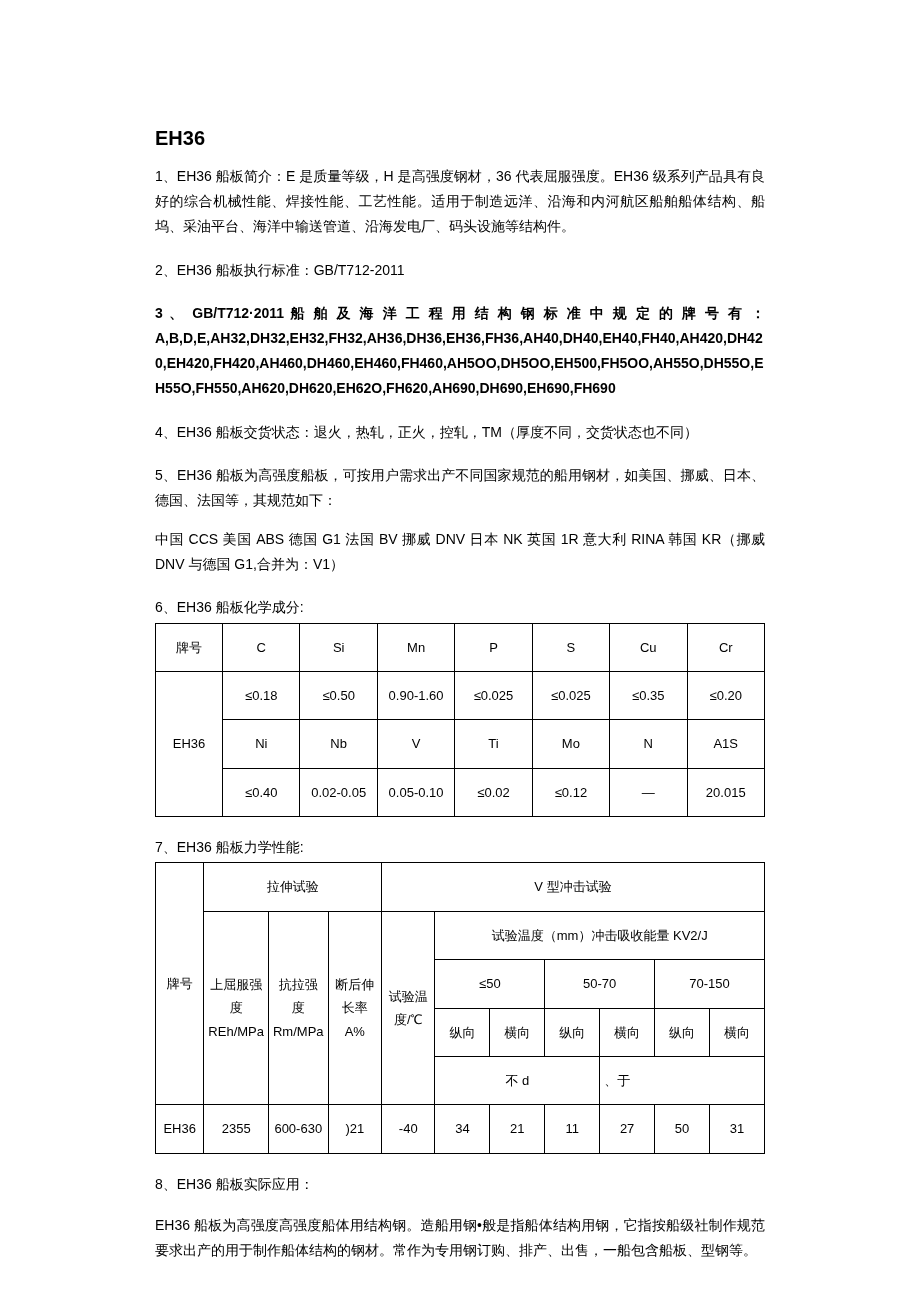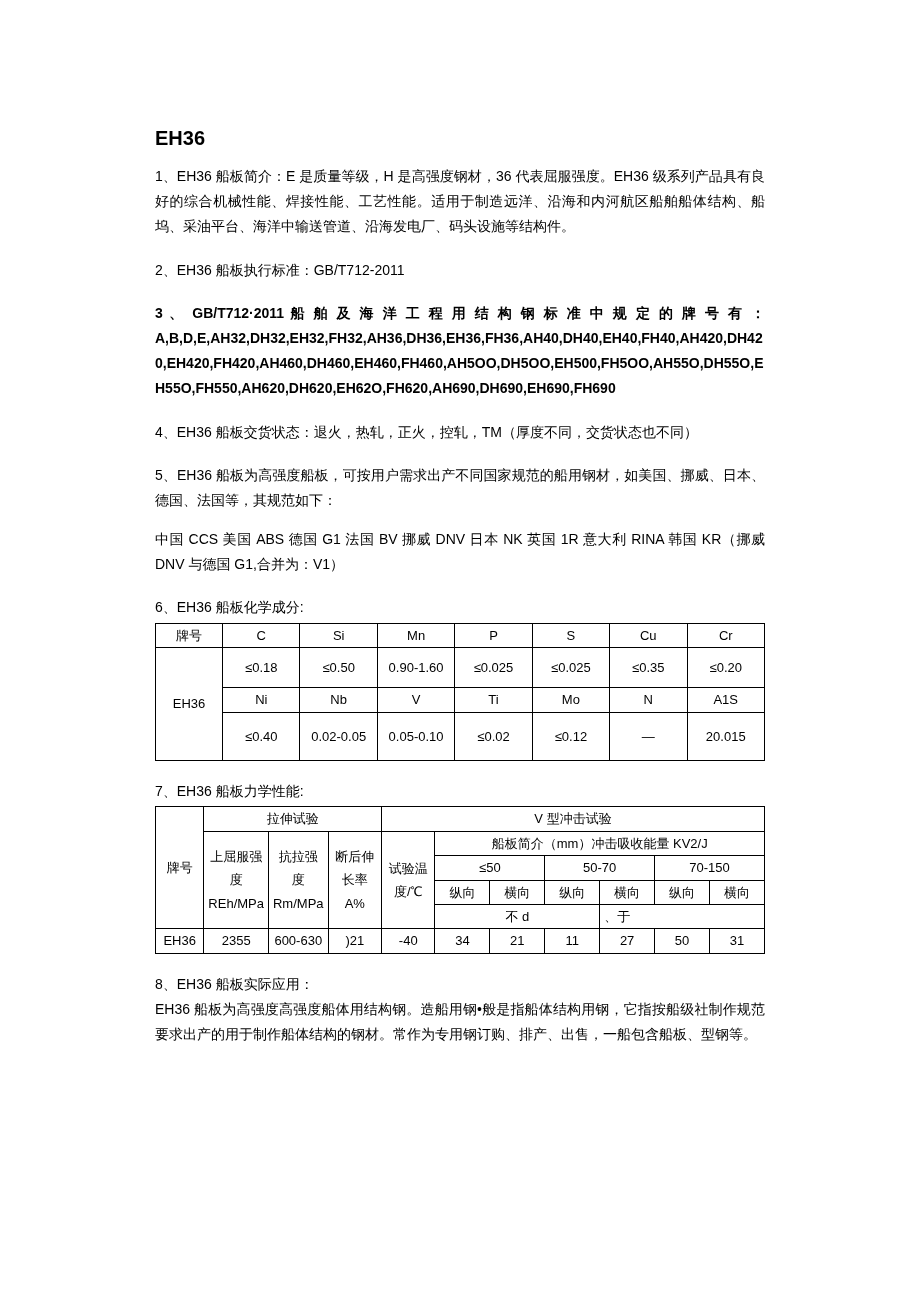--- a/index.html
+++ b/index.html
@@ -27,21 +27,21 @@
     font-weight: bold;
   }
   table {
     border-collapse: collapse;
     width: 100%;
     font-size: 13px;
     margin-bottom: 18px;
   }
   td, th {
     border: 1px solid #000;
-    padding: 0 4px;
+    padding: 12px 4px;
     text-align: center;
     font-weight: normal;
   }
   .section-label {
     margin-bottom: 2px;
   }
 </style>
 </head>
 <body>
 
@@ -111,21 +111,21 @@
       <tr>
     <td rowspan="5" style="width:8%">牌号</td>
     <td colspan="3">拉伸试验</td>
     <td colspan="7">V 型冲击试验</td>
   </tr>
   <tr>
     <td rowspan="4" style="width:9%"><span>上屈服强度</span><br><span>REh/MPa</span></td>
     <td rowspan="4" style="width:9%"><span>抗拉强度</span><br><span>Rm/MPa</span></td>
     <td rowspan="4" style="width:9%">断后伸长率 A%</td>
     <td rowspan="4" style="width:9%">试验温度/℃</td>
-    <td colspan="6">船板简介（mm）冲击吸收能量 KV2/J</td>
+    <td colspan="6">试验温度（mm）冲击吸收能量 KV2/J</td>
   </tr>
   <tr>
     <td colspan="2">≤50</td>
     <td colspan="2">50-70</td>
     <td colspan="2">70-150</td>
   </tr>
   <tr>
     <td style="width:9.3%">纵向</td>
     <td style="width:9.3%">横向</td>
     <td style="width:9.3%">纵向</td>
@@ -146,14 +146,14 @@
     <td>34</td>
     <td>21</td>
     <td>11</td>
     <td>27</td>
     <td>50</td>
     <td>31</td>
   </tr>
 </tbody>
   </table>
 
-<p class="section-label" style="margin-bottom:0">8、EH36 船板实际应用：</p>
+<p class="section-label" style="margin-bottom:16px">8、EH36 船板实际应用：</p>
 <p>EH36 船板为高强度高强度船体用结构钢。造船用钢•般是指船体结构用钢，它指按船级社制作规范要求出产的用于制作船体结构的钢材。常作为专用钢订购、排产、出售，一船包含船板、型钢等。</p>
 
 </body></html>

